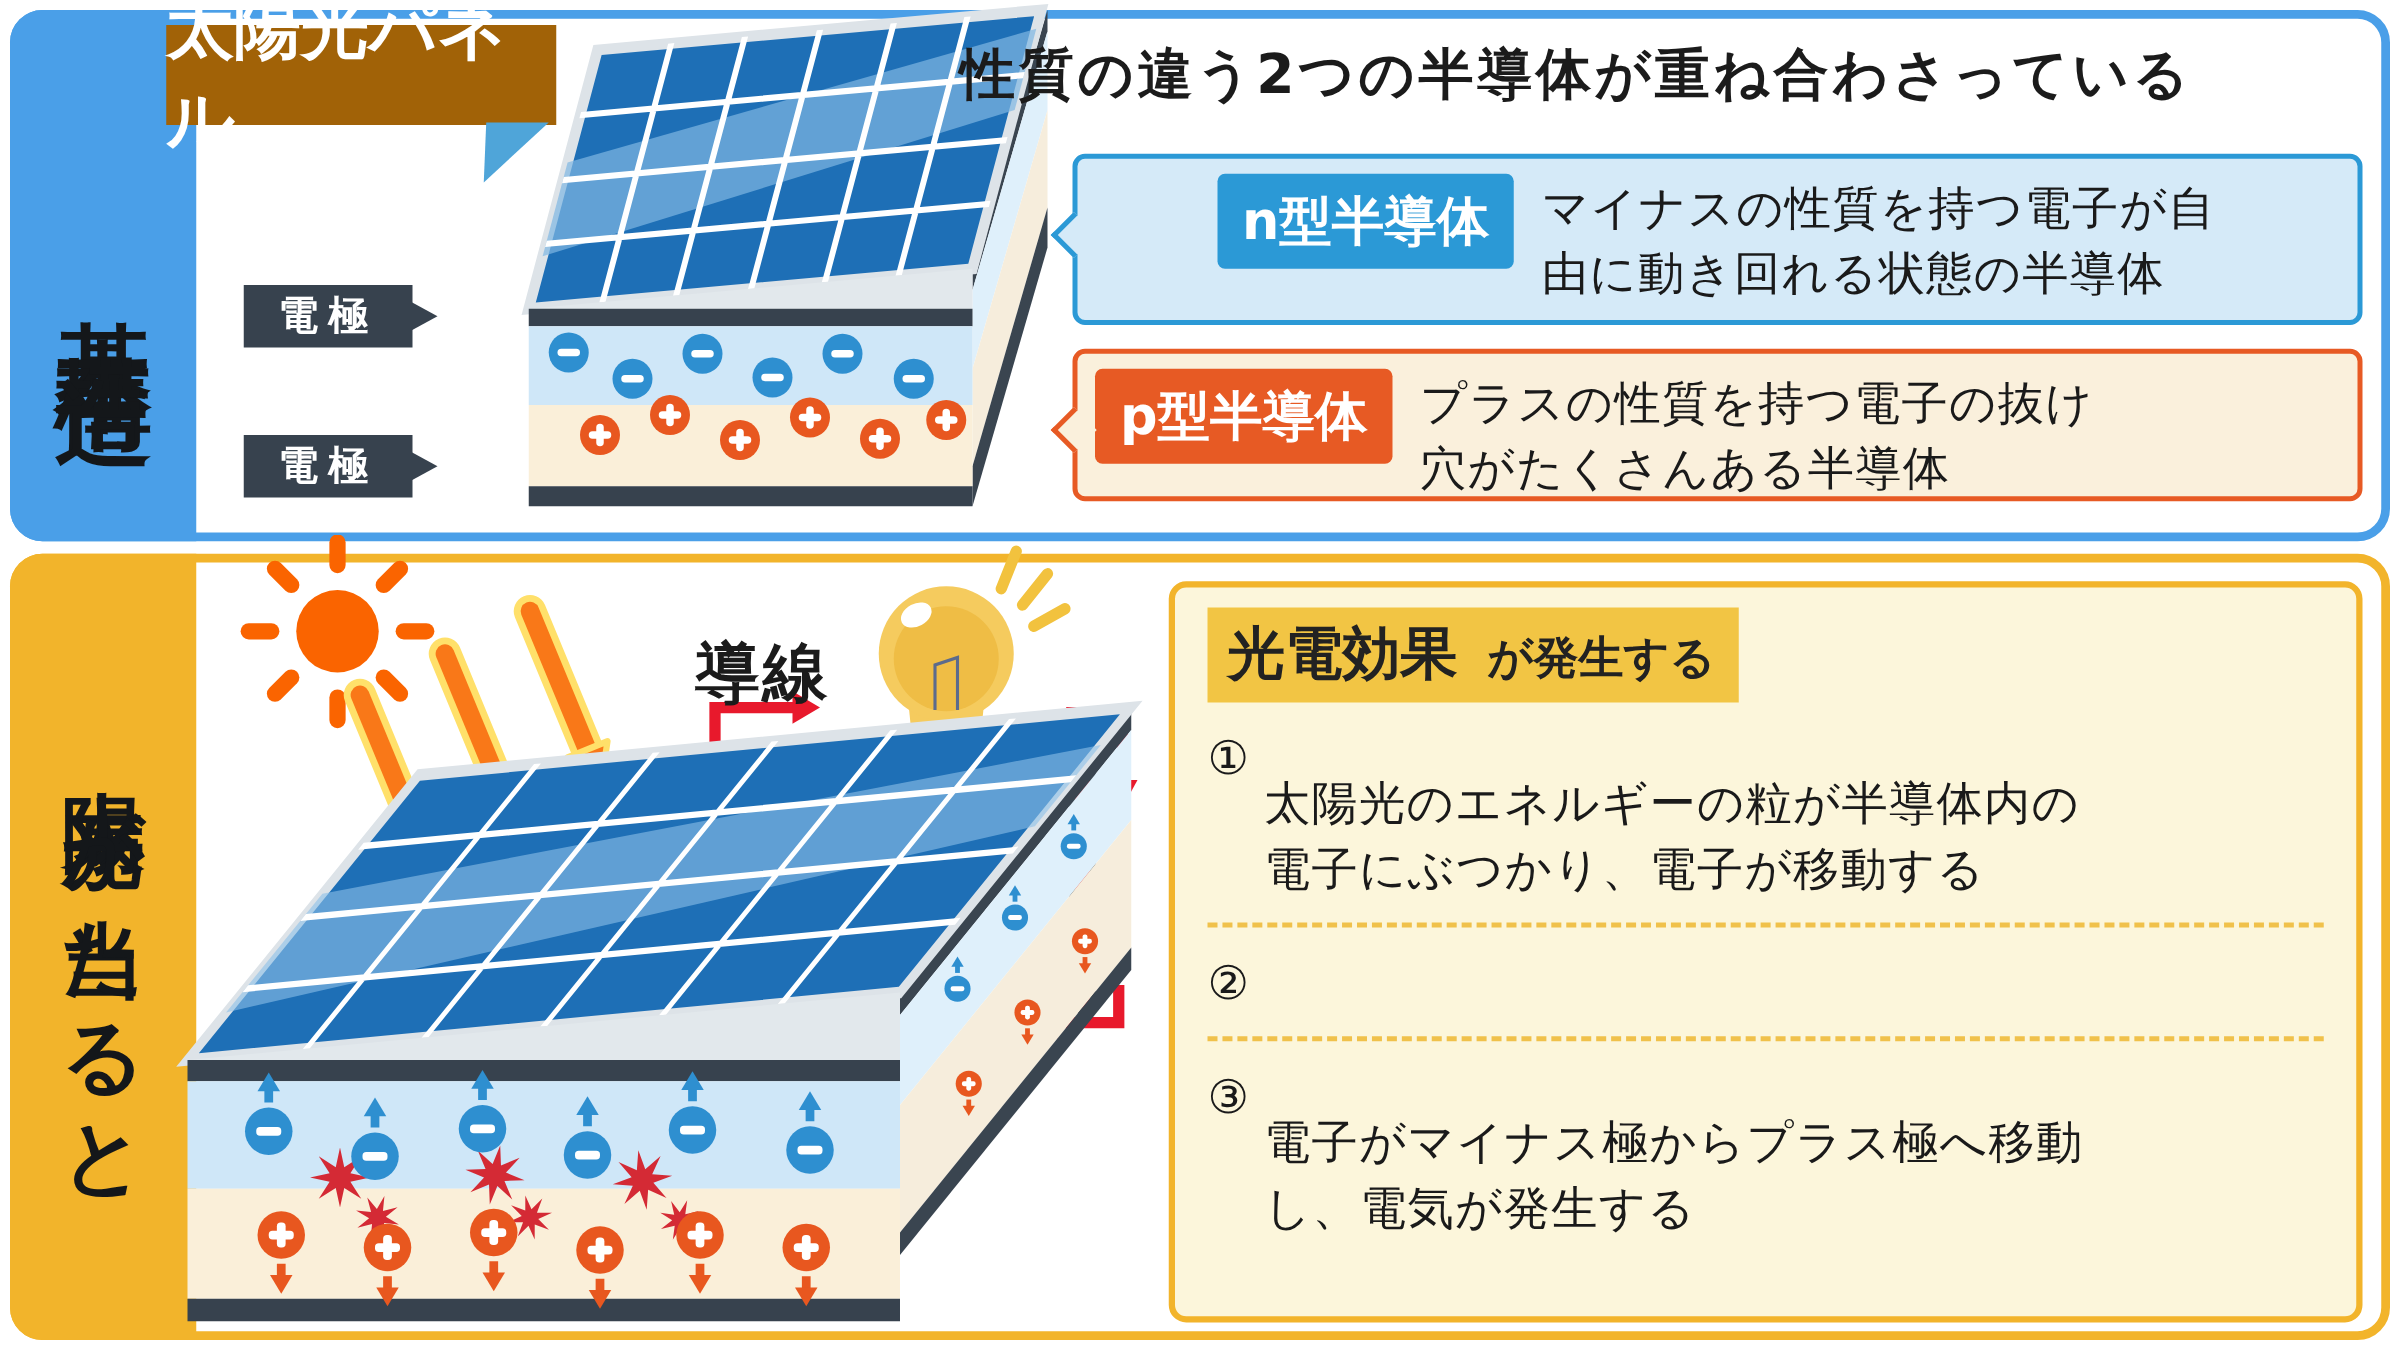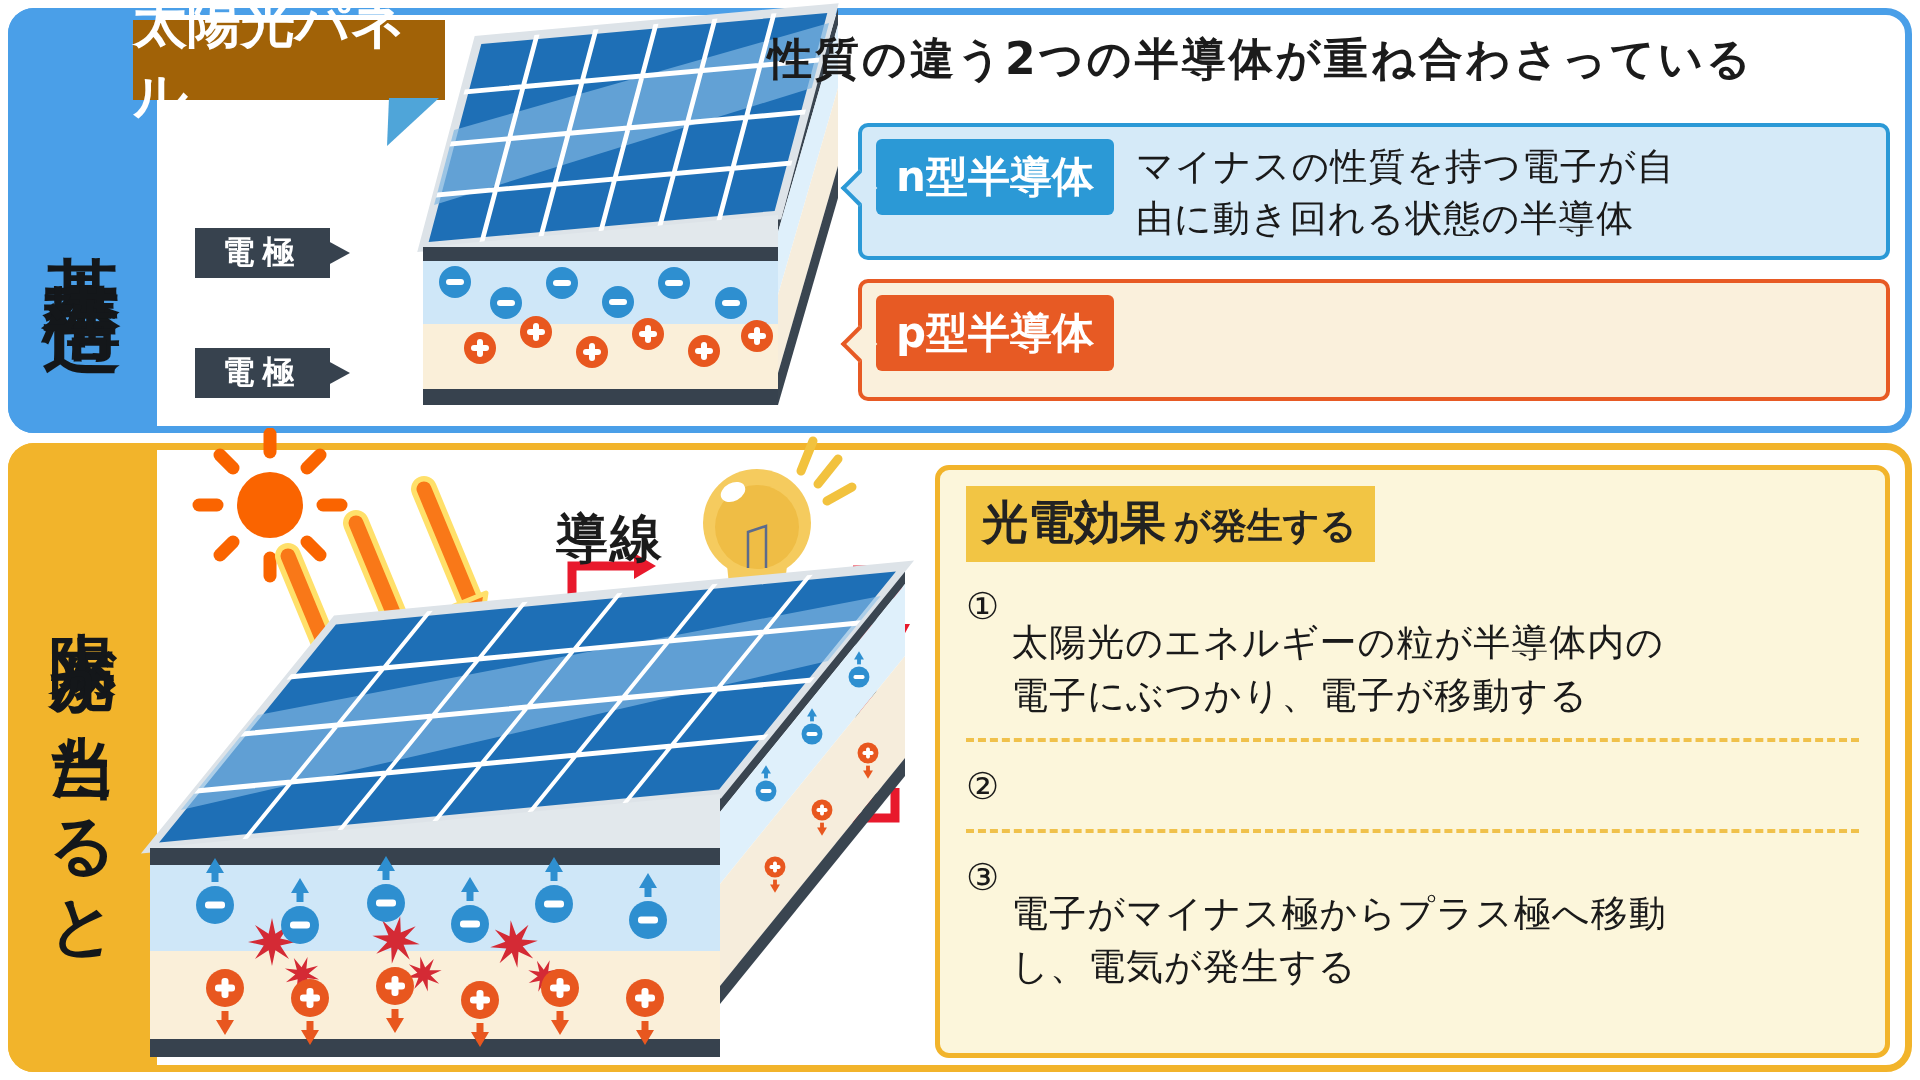--- a/index.html
+++ b/index.html
@@ -26,36 +26,36 @@
                  transform:skewX(-14deg); }
   .electrode { position:absolute; left:195px; width:135px; height:50px; background:#37424E; color:#fff;
                font-size:32px; font-weight:bold; letter-spacing:8px; display:flex; align-items:center; justify-content:center; z-index:4; }
   .electrode:after { content:""; position:absolute; right:-20px; top:13px; width:0; height:0;
                border-left:22px solid #37424E; border-top:12px solid transparent; border-bottom:12px solid transparent; }
   .el1 { top:228px; } .el2 { top:348px; }
   .headline { position:absolute; left:768px; top:30px; font-size:44px; font-weight:600; color:#1b1b1b; letter-spacing:3px; z-index:4; }
 
   .info-card { position:absolute; left:858px; width:1032px; border-radius:10px; z-index:4; padding:12px 16px 12px 14px;
                display:flex; align-items:flex-start; gap:22px; }
-  .card-n { top:123px; height:137px; background:#D5EAF8; border:4px solid #2B99D6; }
+  .card-n { top:123px; height:137px; background:#D5EAF8; border:4px solid #2B99D6;justify-content:center; }
   .card-p { top:279px; height:122px; background:#FAF0DC; border:4px solid #E75A24; }
   .card-tail { position:absolute; left:-16px; top:48px; width:26px; height:26px; transform:rotate(45deg); }
   .card-n .card-tail { background:#D5EAF8; border-left:4px solid #2B99D6; border-bottom:4px solid #2B99D6; }
   .card-p .card-tail { background:#FAF0DC; border-left:4px solid #E75A24; border-bottom:4px solid #E75A24; }
   .card-badge { flex:0 0 auto; color:#fff; font-weight:bold; font-size:42px; padding:10px 20px; border-radius:6px; }
   .card-n .card-badge { background:#2B99D6; }
   .card-p .card-badge { background:#E75A24; }
   .card-text { font-size:37px; line-height:52px; color:#1a1a1a; white-space:pre-line; letter-spacing:1px; padding-top:2px; }
 
   
   .wire-label { position:absolute; left:556px; top:504px; font-size:52px; font-weight:600; color:#1b1b1b; letter-spacing:2px; z-index:4; }
 
   .effect-box { position:absolute; left:935px; top:465px; width:955px; height:593px; background:#FCF6DB;
                 border:5px solid #F2B42B; border-radius:14px; z-index:4; padding:16px 26px 10px 26px; }
-  .effect-title { display:inline-flex; align-items:baseline; gap:8px; background:#F2C544; padding:6px 18px 8px 16px; color:#222; }
+  .effect-title { display:inline-flex; align-items:baseline; gap:24px; background:#F2C544; padding:6px 18px 8px 16px; color:#222; }
   .effect-title .big { font-size:46px; font-weight:bold; }
   .effect-title .rest { font-size:36px; font-weight:600; }
   .step { display:flex; gap:12px; font-size:37px; line-height:53px; color:#1a1a1a; margin-top:18px; }
   .step .num { flex:0 0 auto; }
   .step .txt { white-space:pre-line; letter-spacing:1px;margin-top:36px; }
   .sep { border-top:4px dashed #F0C14B; margin-top:16px; }
 
   svg { position:absolute; z-index:2; }
   .svg-top { left:340px; top:0; }
   .svg-bottom { left:140px; top:428px; }
@@ -79,20 +79,22 @@
   <div class="info-card card-n">
     <div class="card-tail"></div>
     <div class="card-badge">n型半導体</div>
     <div class="card-text">マイナスの性質を持つ電子が自
 由に動き回れる状態の半導体</div>
   </div>
 
   <div class="info-card card-p">
     <div class="card-tail"></div>
     <div class="card-badge">p型半導体</div>
+    <div class="card-text">プラスの性質を持つ電子の抜け
+穴がたくさんある半導体</div>
   </div>
 
   <svg class="svg-top" width="560" height="420" viewBox="340 0 560 420">
     <defs>
       <g id="t-minus">
           <circle r="16" fill="#2E8FD0"></circle>
           <rect x="-9" y="-3" width="18" height="6" rx="3" fill="#fff"></rect>
         </g>
       <g id="t-plus">
           <circle r="16" fill="#E8571F"></circle>

